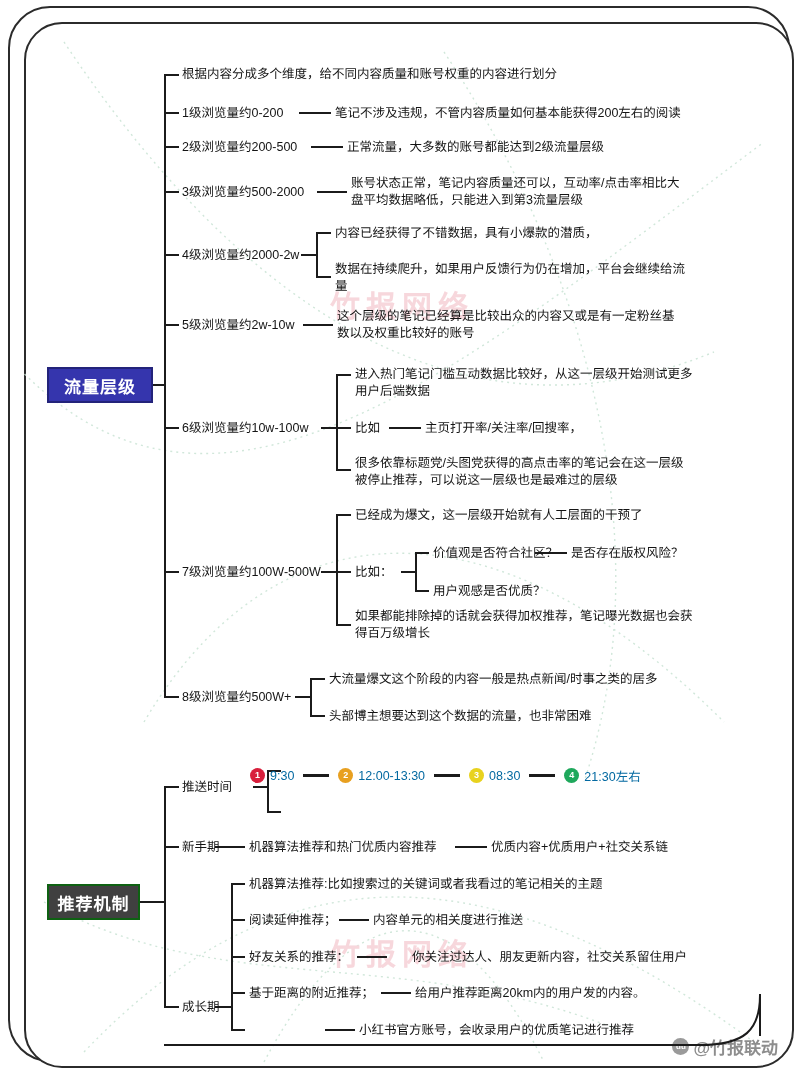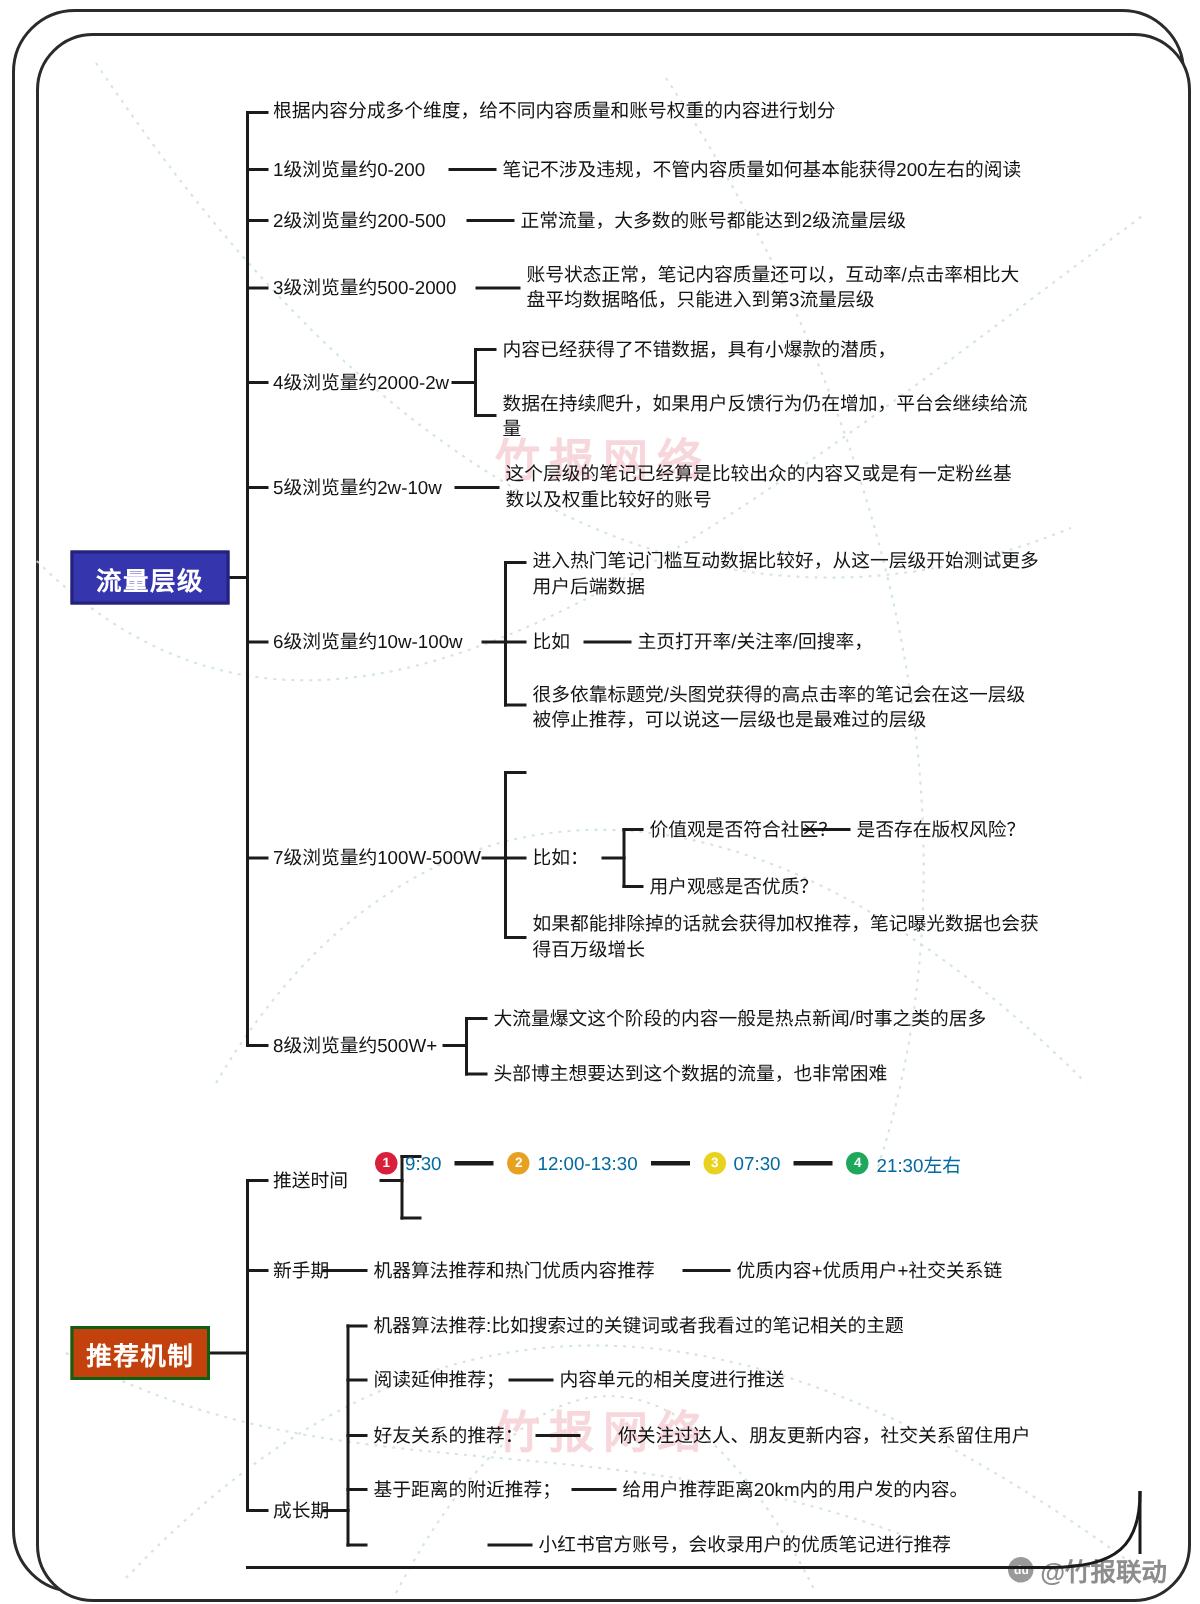--- a/index.html
+++ b/index.html
@@ -204,21 +204,21 @@
       <path d="M382 993 H 410"></path>
       <path d="M326 1030 H 354"></path>
 
       <path d="M165 1045 H 700"></path>
       <path d="M700 1045 C 745 1045, 760 1030, 760 995"></path>
       <path d="M760 995 V 1035"></path>
     </g>
   </svg>
 
   <div class="root" id="root-traffic" style="background: rgb(53, 53, 173);">流量层级</div>
-  <div class="root" id="root-recommend" style="background: #c2410c;">推荐机制</div>
+  <div class="root" id="root-recommend" style="background: #404040;">推荐机制</div>
 
   <div class="node" style="left:182px;top:66px;text-align:center;">根据内容分成多个维度，给不同内容质量和账号权重的内容进行划分</div>
 
   <div class="node lvl" style="left:182px;top:105px;">1级浏览量约0-200</div>
   <div class="node detail" style="left:335px;top:105px;">笔记不涉及违规，不管内容质量如何基本能获得200左右的阅读</div>
 
   <div class="node lvl" style="left:182px;top:139px;">2级浏览量约200-500</div>
   <div class="node detail" style="left:347px;top:139px;">正常流量，大多数的账号都能达到2级流量层级</div>
 
   <div class="node lvl" style="left:182px;top:184px;">3级浏览量约500-2000</div>
@@ -231,20 +231,21 @@
   <div class="node lvl" style="left:182px;top:317px;">5级浏览量约2w-10w</div>
   <div class="node detail wrap" style="left:337px;top:308px;width:345px;">这个层级的笔记已经算是比较出众的内容又或是有一定粉丝基数以及权重比较好的账号</div>
 
   <div class="node lvl" style="left:182px;top:420px;">6级浏览量约10w-100w</div>
   <div class="node detail wrap" style="left:355px;top:366px;width:338px;">进入热门笔记门槛互动数据比较好，从这一层级开始测试更多用户后端数据</div>
   <div class="node detail" style="left:355px;top:420px;">比如</div>
   <div class="node detail" style="left:425px;top:420px;">主页打开率/关注率/回搜率，</div>
   <div class="node detail wrap" style="left:355px;top:455px;width:338px;">很多依靠标题党/头图党获得的高点击率的笔记会在这一层级被停止推荐，可以说这一层级也是最难过的层级</div>
 
   <div class="node lvl" style="left:182px;top:564px;">7级浏览量约100W-500W</div>
+  <div class="node detail" style="left:355px;top:507px;">已经成为爆文，这一层级开始就有人工层面的干预了</div>
   <div class="node detail" style="left:355px;top:564px;">比如：</div>
   <div class="node detail" style="left:433px;top:545px;">价值观是否符合社区？</div>
   <div class="node detail" style="left:571px;top:545px;">是否存在版权风险？</div>
   <div class="node detail" style="left:433px;top:583px;">用户观感是否优质？</div>
   <div class="node detail wrap" style="left:355px;top:608px;width:340px;">如果都能排除掉的话就会获得加权推荐，笔记曝光数据也会获得百万级增长</div>
 
   <div class="node lvl" style="left:182px;top:689px;">8级浏览量约500W+</div>
   <div class="node detail" style="left:329px;top:671px;">大流量爆文这个阶段的内容一般是热点新闻/时事之类的居多</div>
   <div class="node detail" style="left:329px;top:708px;">头部博主想要达到这个数据的流量，也非常困难</div>
 
@@ -256,21 +257,21 @@
       <span class="t-label">9:30</span>
     </span>
     <span class="dash"></span>
     <span class="chip">
       <span class="badge" style="background: rgb(232, 160, 32);">2</span>
       <span class="t-label">12:00-13:30</span>
     </span>
     <span class="dash"></span>
     <span class="chip">
       <span class="badge" style="background: rgb(232, 210, 30);">3</span>
-      <span class="t-label">07:30</span>
+      <span class="t-label">08:30</span>
     </span>
     <span class="dash"></span>
     <span class="chip">
       <span class="badge" style="background: rgb(31, 168, 92);">4</span>
       <span class="t-label">21:30左右</span>
     </span>
   </div>
 
 
   <div class="node" style="left:182px;top:839px;">新手期</div>

